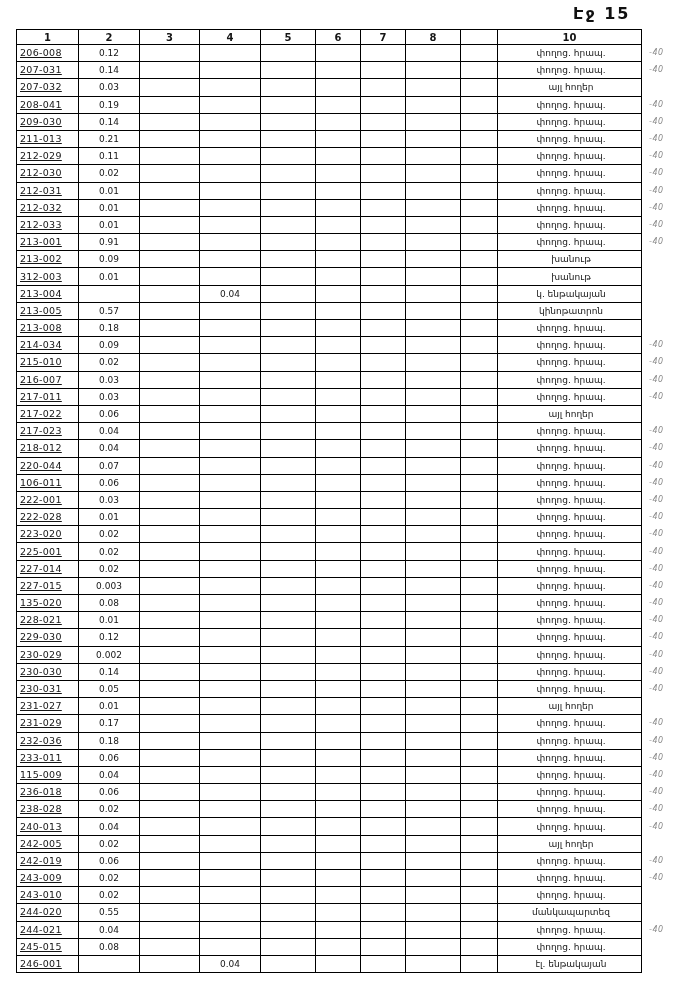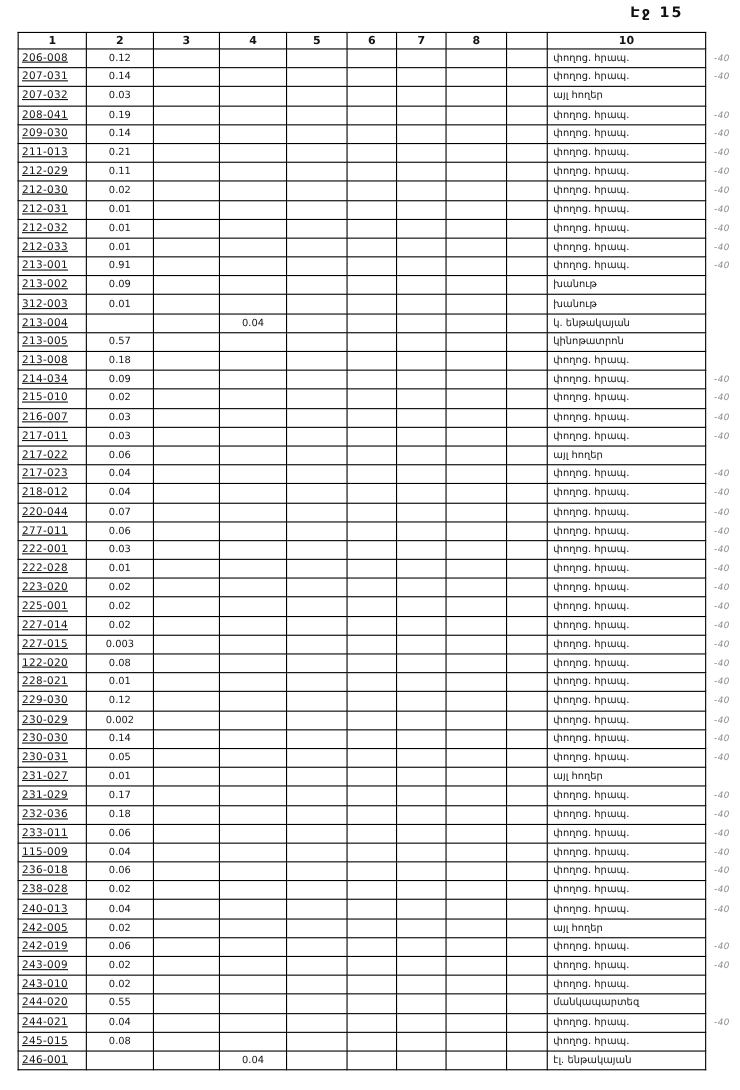--- a/index.html
+++ b/index.html
@@ -1,36 +1,36 @@
 <!DOCTYPE html>
 <html><head>
 <meta charset="utf-8">
 <style>
   html,body{margin:0;padding:0;}
   body{
     width:673px;height:991px;position:relative;background:#ffffff;
     font-family:"DejaVu Sans",sans-serif;color:#151515;overflow:hidden;
   }
   .page-no{
-    position:absolute;top:4px;left:573px;font-size:13px;font-weight:bold;
+    position:absolute;top:4px;left:573px;font-size:16px;font-weight:bold;
     letter-spacing:2px;color:#111;
   }
   table.grid{
     position:absolute;left:16px;top:29px;border-collapse:collapse;
     table-layout:fixed;width:659px;
   }
   th.b,td.b{border:1px solid #000;}
   th{font-size:10px;font-weight:bold;height:14px;padding:0;text-align:center;}
   td{
     height:16.2px;font-size:9px;line-height:10px;padding:0 2px;
     overflow:hidden;white-space:nowrap;vertical-align:middle;
   }
   td.c1{text-align:left;padding-left:3px;font-size:9.5px;letter-spacing:.3px;text-decoration:underline;}
   td.c2,td.c4{text-align:center;}
-  td.c10{text-align:left;padding-left:5px;}
+  td.c10{text-align:center;padding-left:5px;}
   th.ann,td.ann{border:none;background:transparent;}
   td.ann{
     font-size:8px;color:#8a8a8a;text-align:left;padding-left:7px;
     font-style:italic;letter-spacing:.5px;
   }
 </style>
 </head>
 <body>
 
 <div class="page-no">Էջ 15</div>
@@ -384,21 +384,21 @@
         <td class="b c4"></td>
         <td class="b c5"></td>
         <td class="b c6"></td>
         <td class="b c7"></td>
         <td class="b c8"></td>
         <td class="b c9"></td>
         <td class="b c10">փողոց. հրապ.</td>
         <td class="ann">-40</td>
       </tr>
       <tr>
-        <td class="b c1">277-011</td>
+        <td class="b c1">106-011</td>
         <td class="b c2">0.06</td>
         <td class="b c3"></td>
         <td class="b c4"></td>
         <td class="b c5"></td>
         <td class="b c6"></td>
         <td class="b c7"></td>
         <td class="b c8"></td>
         <td class="b c9"></td>
         <td class="b c10">փողոց. հրապ.</td>
         <td class="ann">-40</td>
@@ -475,21 +475,21 @@
         <td class="b c4"></td>
         <td class="b c5"></td>
         <td class="b c6"></td>
         <td class="b c7"></td>
         <td class="b c8"></td>
         <td class="b c9"></td>
         <td class="b c10">փողոց. հրապ.</td>
         <td class="ann">-40</td>
       </tr>
       <tr>
-        <td class="b c1">122-020</td>
+        <td class="b c1">135-020</td>
         <td class="b c2">0.08</td>
         <td class="b c3"></td>
         <td class="b c4"></td>
         <td class="b c5"></td>
         <td class="b c6"></td>
         <td class="b c7"></td>
         <td class="b c8"></td>
         <td class="b c9"></td>
         <td class="b c10">փողոց. հրապ.</td>
         <td class="ann">-40</td>

